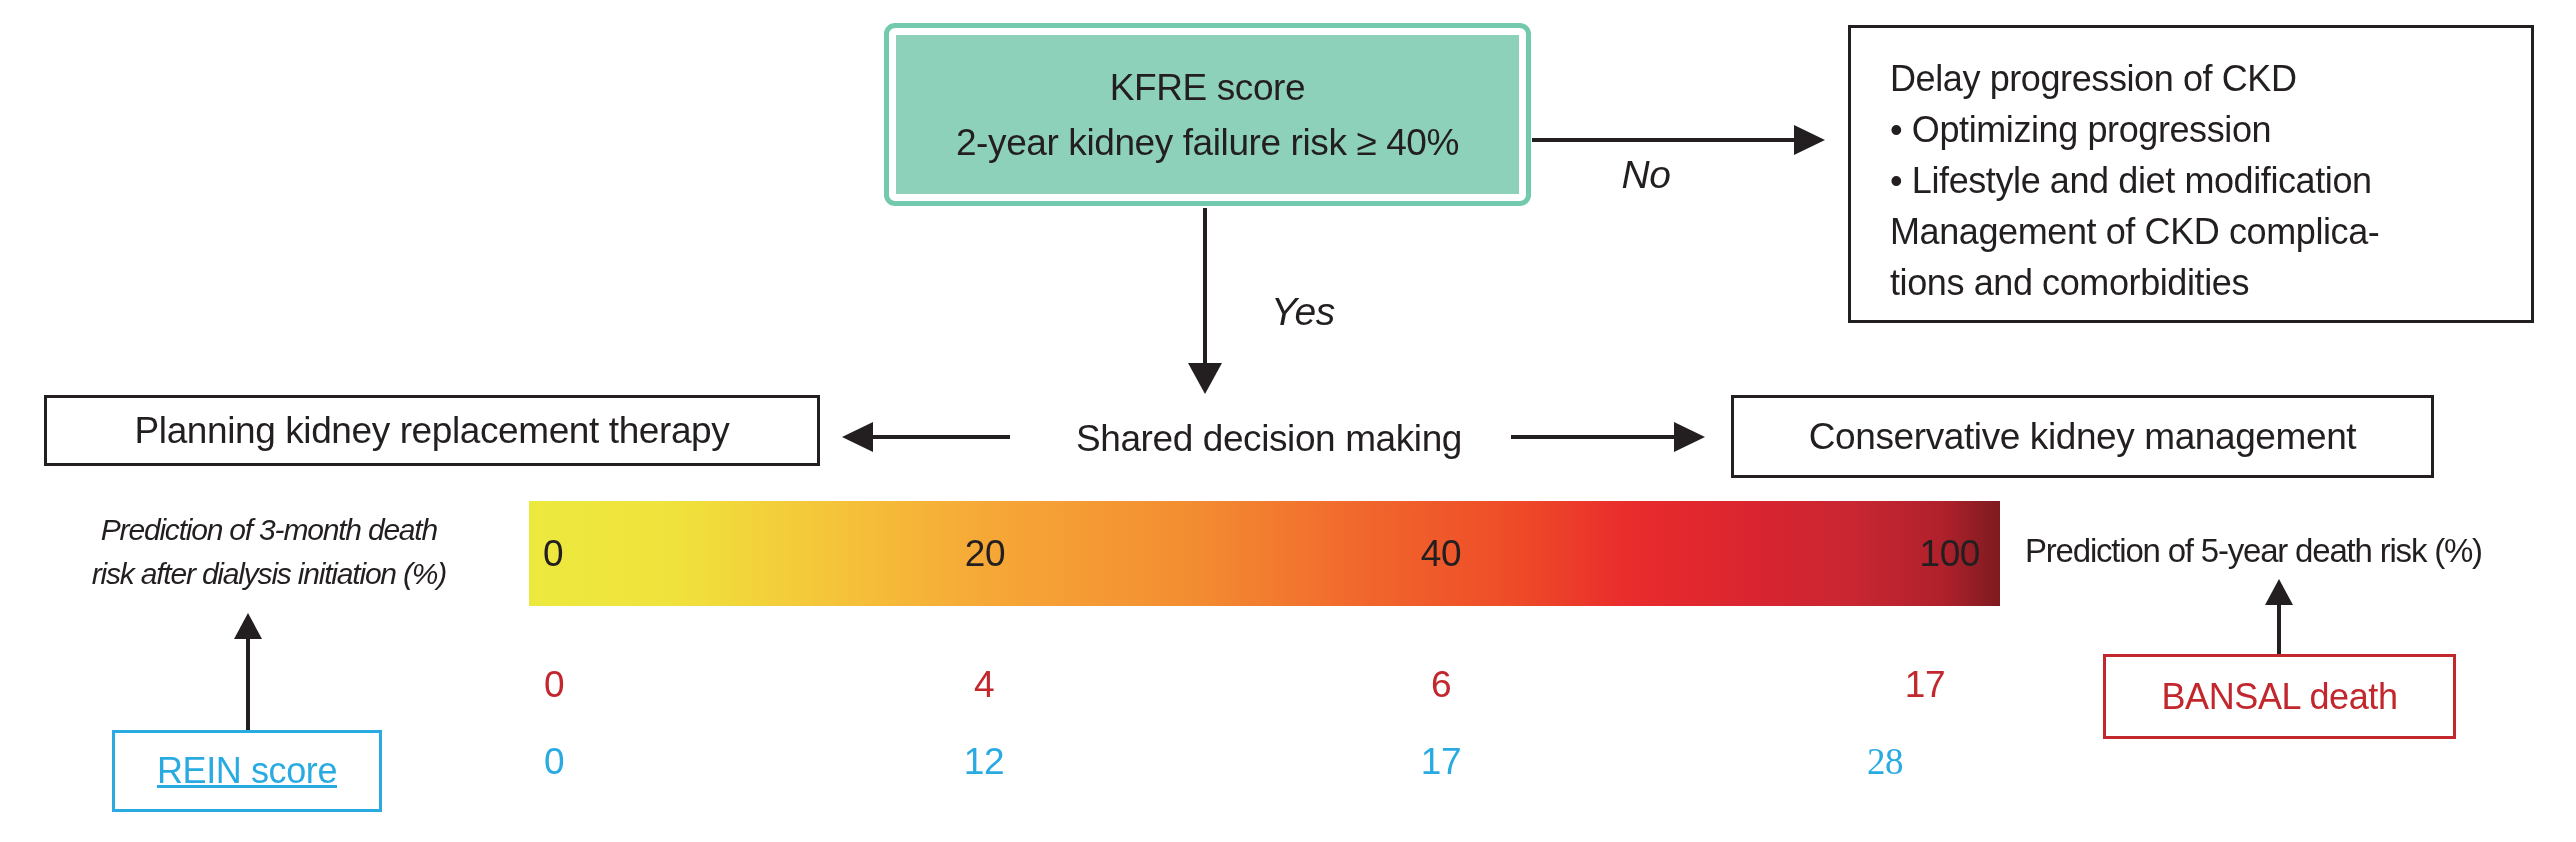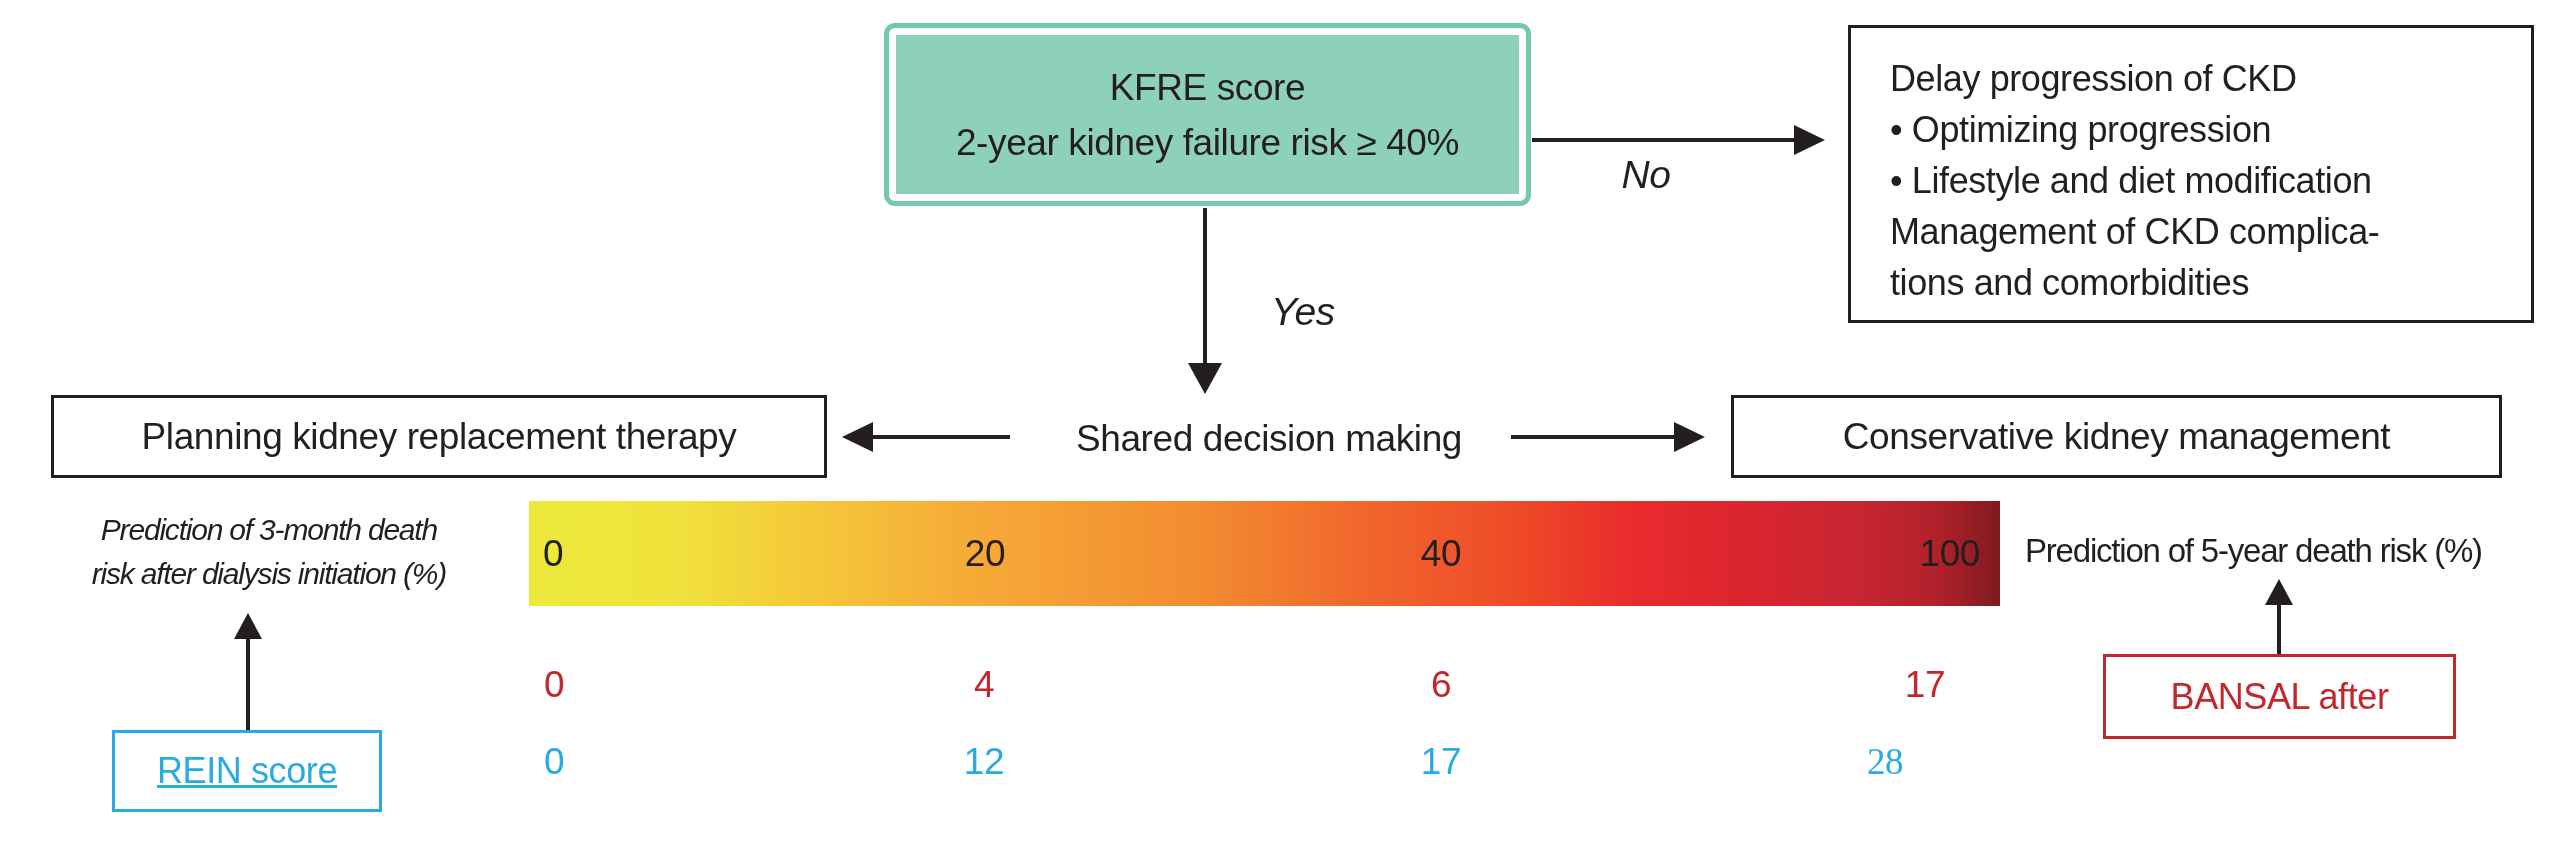--- a/index.html
+++ b/index.html
@@ -20,22 +20,22 @@
     display:flex;flex-direction:column;align-items:center;justify-content:center;
     text-align:center;line-height:55px;
   }
   .kfre-l1{font-size:37px;}
   .kfre-l2{font-size:37px;}
   
   .bbox{box-sizing:border-box;border:3.1px solid #231f20;background:#ffffff;
     display:flex;align-items:center;justify-content:center;text-align:center;}
   .delay-box{left:1848px;top:25px;width:686px;height:298px;border-width:3.9px;}
   .delay-text{left:1890px;top:53px;font-size:36px;line-height:51px;}
-  .krt-box{left:51px;top:395px;width:776px;height:83px;font-size:37px;}
-  .ckm-box{left:1731px;top:395px;width:771px;height:83px;font-size:37px;}
+  .krt-box{left:44px;top:395px;width:776px;height:71px;font-size:37px;}
+  .ckm-box{left:1731px;top:395px;width:703px;height:83px;font-size:37px;}
   
   .hline{position:absolute;height:3.9px;background:#231f20;}
   .vline{position:absolute;width:3.9px;background:#231f20;}
   .tri{position:absolute;width:0;height:0;}
   .tri-right{border-top:15px solid transparent;border-bottom:15px solid transparent;border-left:31px solid #231f20;}
   .tri-left {border-top:15px solid transparent;border-bottom:15px solid transparent;border-right:31px solid #231f20;}
   .tri-down {border-left:17px solid transparent;border-right:17px solid transparent;border-top:31px solid #231f20;}
   .tri-up   {border-left:14px solid transparent;border-right:14px solid transparent;border-bottom:26.5px solid #231f20;}
   
   .lbl{font-size:39px;font-style:italic;}
@@ -125,16 +125,16 @@
   </div>
 
   <div class="abs right-axis nowrap">Prediction of 5-year death risk (%)</div>
 
   <div class="tri tri-up" style="left:234px;top:613px;"></div>
   <div class="vline" style="left:246px;top:633px;height:97px;"></div>
   <div class="abs rein-box nowrap">REIN score</div>
 
   <div class="tri tri-up" style="left:2265px;top:579px;"></div>
   <div class="vline" style="left:2277px;top:601px;height:54px;"></div>
-  <div class="abs bansal-box nowrap">BANSAL after</div>
+  <div class="abs bansal-box nowrap">BANSAL death</div>
 
 </div>
 
 
 </body></html>

